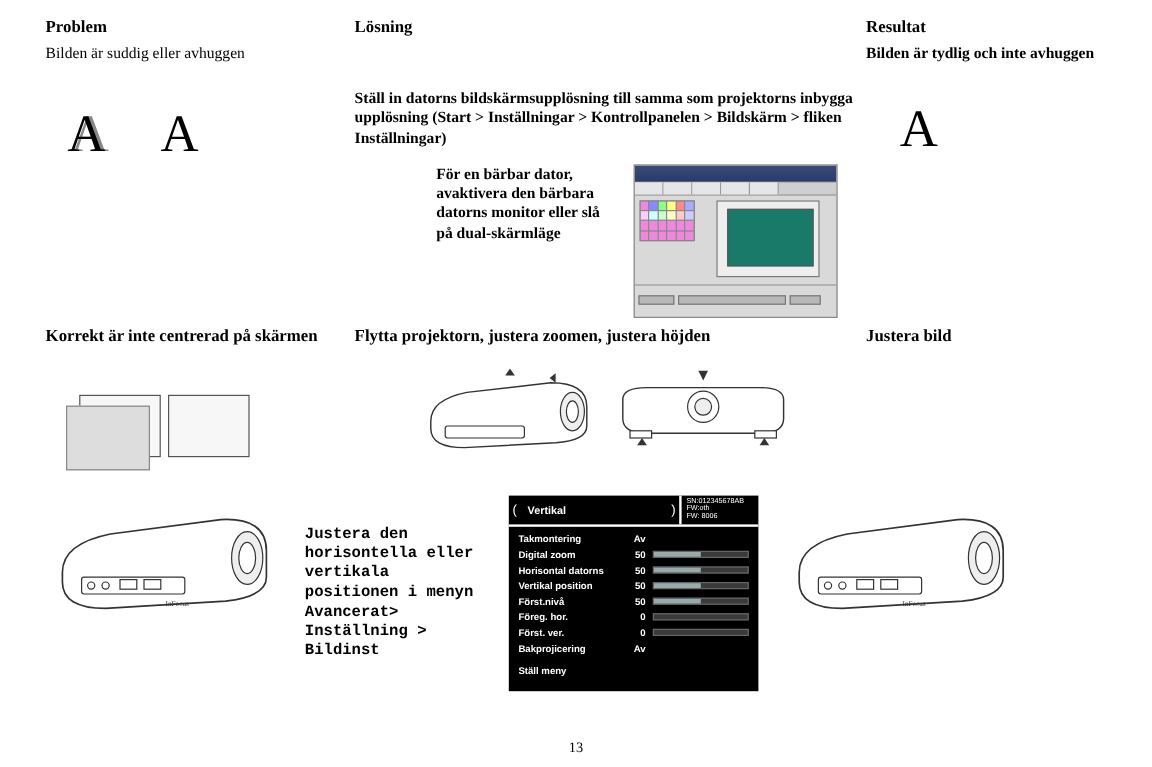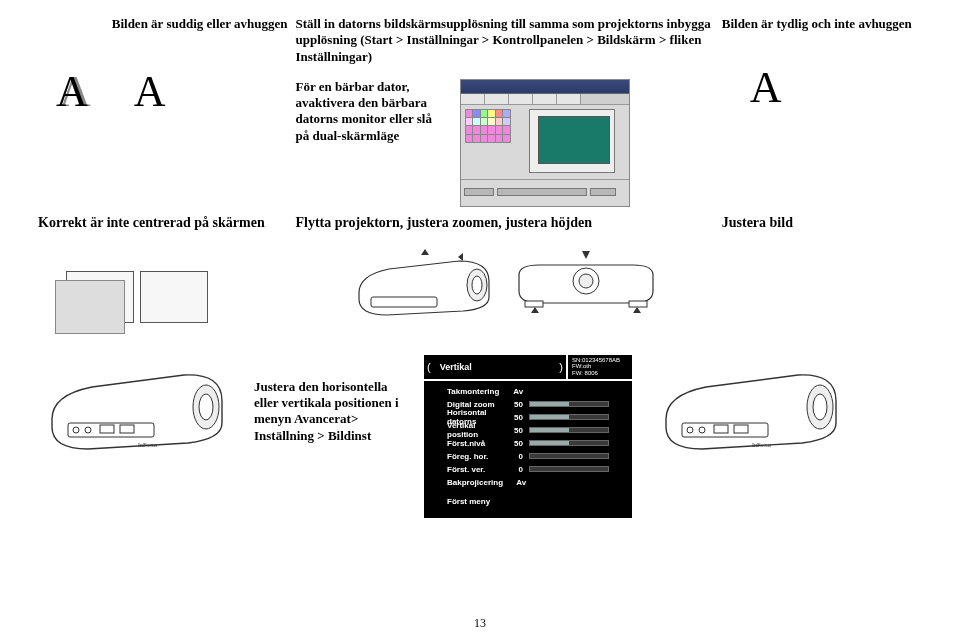--- a/index.html
+++ b/index.html
@@ -57,20 +57,21 @@
     display: flex;
     gap: 14px;
     margin-top: 14px;
     align-items: flex-start;
   }
   .laptop-note {
     width: 150px;
     font-weight: bold;
     font-size: 13px;
     line-height: 1.25;
+    margin-left: 68px;
   }
   .dlg-box {
     width: 170px;
     height: 128px;
     border: 1px solid #888;
     background: #d9d9d9;
     position: relative;
     overflow: hidden;
   }
   .dlg-title {
@@ -200,20 +201,21 @@
   .projector-big {
     width: 196px; height: 100px;
   }
   .projector-big svg { width:100%; height:100%; }
   .adjust-note {
     width: 150px;
     font-weight: bold;
     font-size: 13px;
     line-height: 1.25;
     margin-top: 24px;
+    font-family: Liberation Mono, monospace;
   }
   .osd {
     width: 208px;
     background:#000;
     color:#fff;
     font-family: Arial, sans-serif;
     font-size: 8px;
     padding: 0;
   }
   .osd-head {
@@ -229,21 +231,21 @@
     font-size: 9px;
   }
   .osd-head .paren { padding:0 3px; font-size:11px; }
   .osd-head .info {
     width:66px;
     font-size:6px;
     line-height:1.1;
     padding:2px 4px;
     border-left:2px solid #fff;
   }
-  .osd-body { padding: 4px 23px 10px; }
+  .osd-body { padding: 4px 8px 10px; }
   .osd-row {
     display:flex;
     align-items:center;
     height:13px;
     gap:6px;
   }
   .osd-row .lbl { flex:1; font-weight:bold; }
   .osd-row .val { width:18px; text-align:right; font-weight:bold; }
   .bar {
     width:80px; height:6px;
@@ -262,35 +264,40 @@
     text-align:center;
     font-size:12px;
   }
 </style>
 </head>
 <body>
 
 <div class="page">
 <table class="tbl">
   <tbody>
+        <tr class="hrow">
+    <td class="col-prob">Problem</td>
+    <td class="col-sol">Lösning</td>
+    <td class="col-res">Resultat</td>
+  </tr>
 
   <tr>
     <td class="col-prob">
-      <div style="font-weight:bold;text-align:right;">Bilden är suddig eller avhuggen</div>
+      <div style="font-weight:normal;">Bilden är suddig eller avhuggen</div>
       <div class="aa-row">
         <span class="glyph-aa">
           <span class="shadow">A</span>
           <span style="position:relative">A</span>
         </span>
         <span class="glyph-a">A</span>
       </div>
     </td>
     <td class="col-sol">
       <div class="sol-stack">
-        <div style="font-weight:bold; line-height:1.25;">Ställ in datorns bildskärmsupplösning till samma som projektorns inbygga upplösning (Start &gt; Inställningar &gt; Kontrollpanelen &gt; Bildskärm &gt; fliken Inställningar)</div>
+        <div style="font-weight:bold; line-height:1.25;margin-top:38px;">Ställ in datorns bildskärmsupplösning till samma som projektorns inbygga upplösning (Start &gt; Inställningar &gt; Kontrollpanelen &gt; Bildskärm &gt; fliken Inställningar)</div>
         <div class="sol-row2">
           <div class="laptop-note">För en bärbar dator, avaktivera den bärbara datorns monitor eller slå på dual-skärmläge</div>
           <div class="dlg-box">
             <div class="dlg-title"></div>
             <div class="dlg-tabs">
                     <span></span>
                     <span></span>
                     <span></span>
                     <span></span>
                     <span></span>
@@ -460,21 +467,21 @@
                     <span class="bar">
                       <i style="width: 0%;"></i>
                     </span>
                   </div>
                   <div class="osd-row">
                     <span class="lbl">Bakprojicering</span>
                     <span class="val">Av</span>
                     <span style="width: 80px;"></span>
                   </div>
                   <div class="osd-row" style="margin-top: 6px;">
-                    <span class="lbl">Först meny</span>
+                    <span class="lbl">Ställ meny</span>
                   </div>
                 </div>
         </div>
 
         <div class="projector-big">
           <svg viewBox="0 0 196 100">
             <path d="M14 64 Q14 40 54 32 L146 20 Q184 18 184 46 L184 68 Q184 84 150 88 L50 94 Q14 94 14 72 Z" fill="#fff" stroke="#333" stroke-width="1.4"></path>
             <ellipse cx="168" cy="52" rx="13" ry="22" fill="#eee" stroke="#333"></ellipse>
             <ellipse cx="168" cy="52" rx="7" ry="13" fill="#fff" stroke="#333"></ellipse>
             <rect x="30" y="68" width="86" height="14" rx="2" fill="#fff" stroke="#333"></rect>

